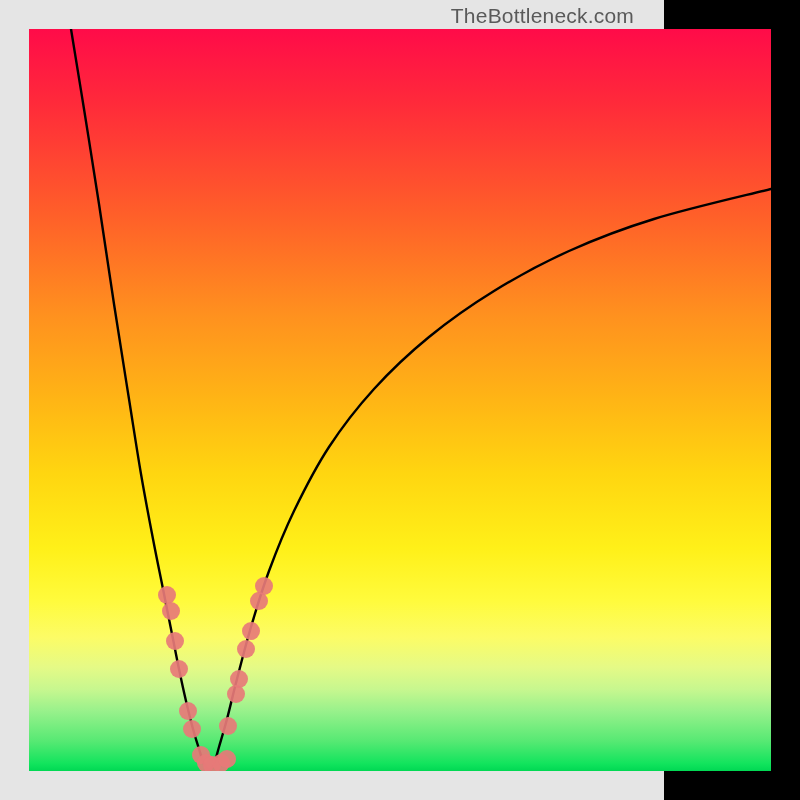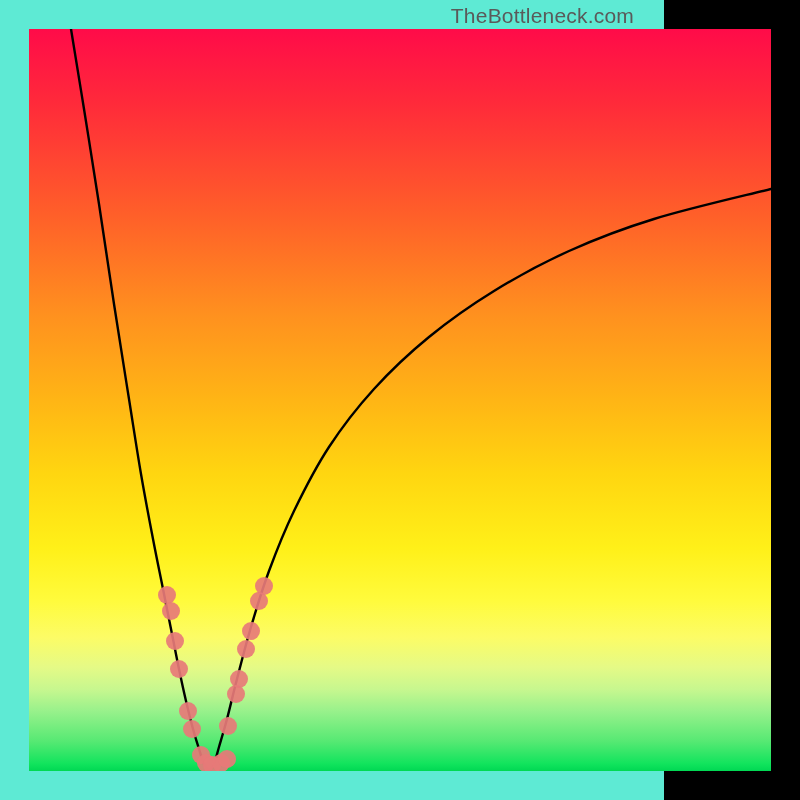--- a/index.html
+++ b/index.html
@@ -9,21 +9,21 @@
     height: 800px;
     background: #000;
     font-family: Arial, Helvetica, sans-serif;
   }
   .frame {
     position: absolute;
     left: 0;
     top: 0;
     width: 664px;
     height: 800px;
-    background: #5eead4;
+    background: #e5e5e5;
   }
   .plot {
     position: absolute;
     left: 29px;
     top: 29px;
     width: 742px;
     height: 742px;
     overflow: hidden;
   }
   .gradient {

